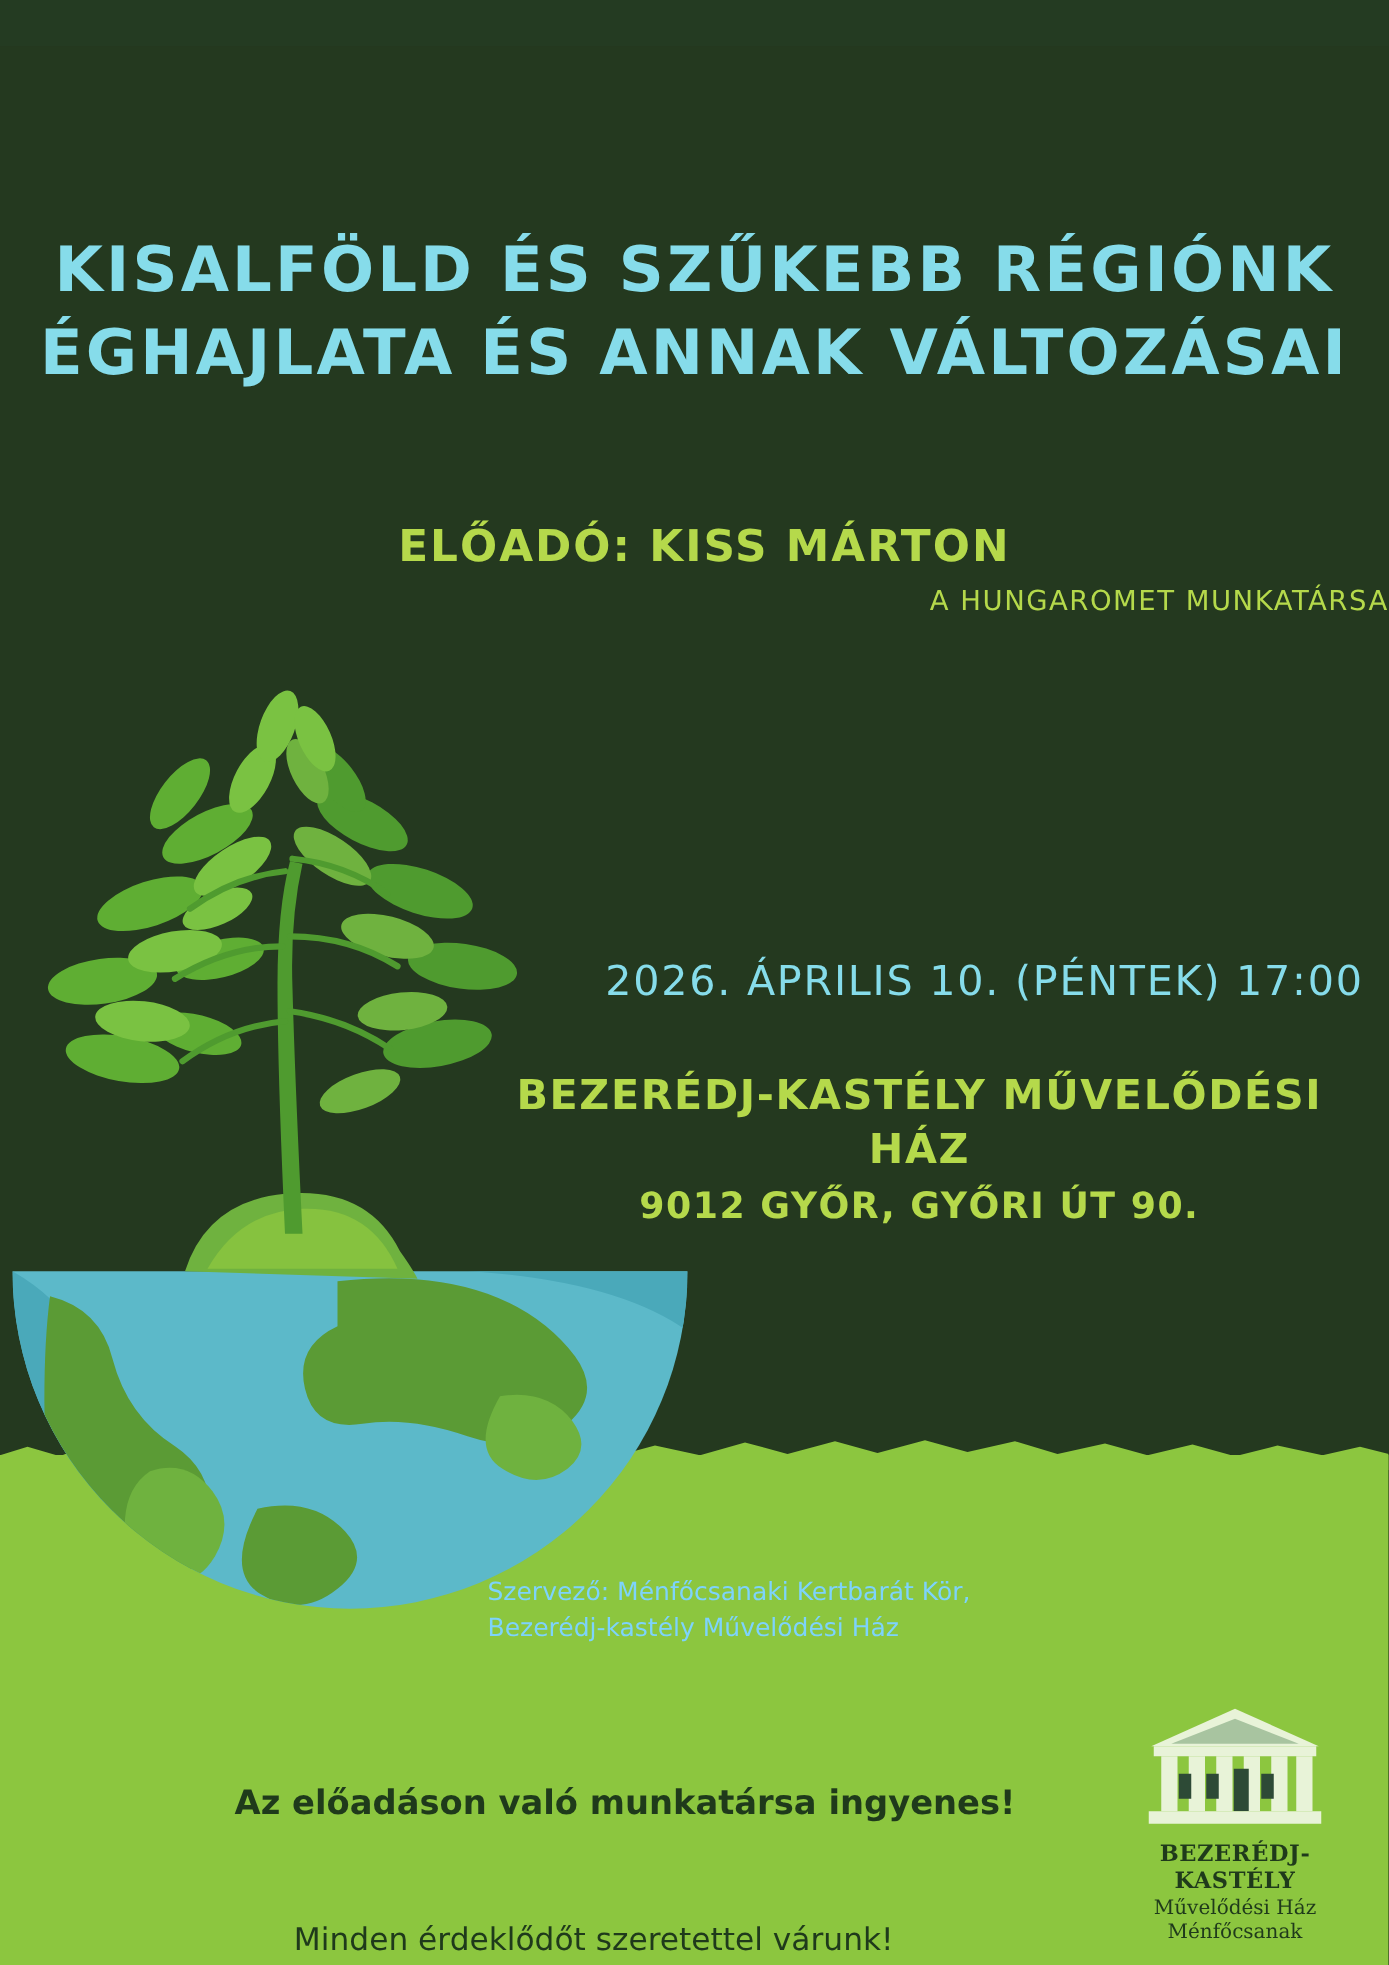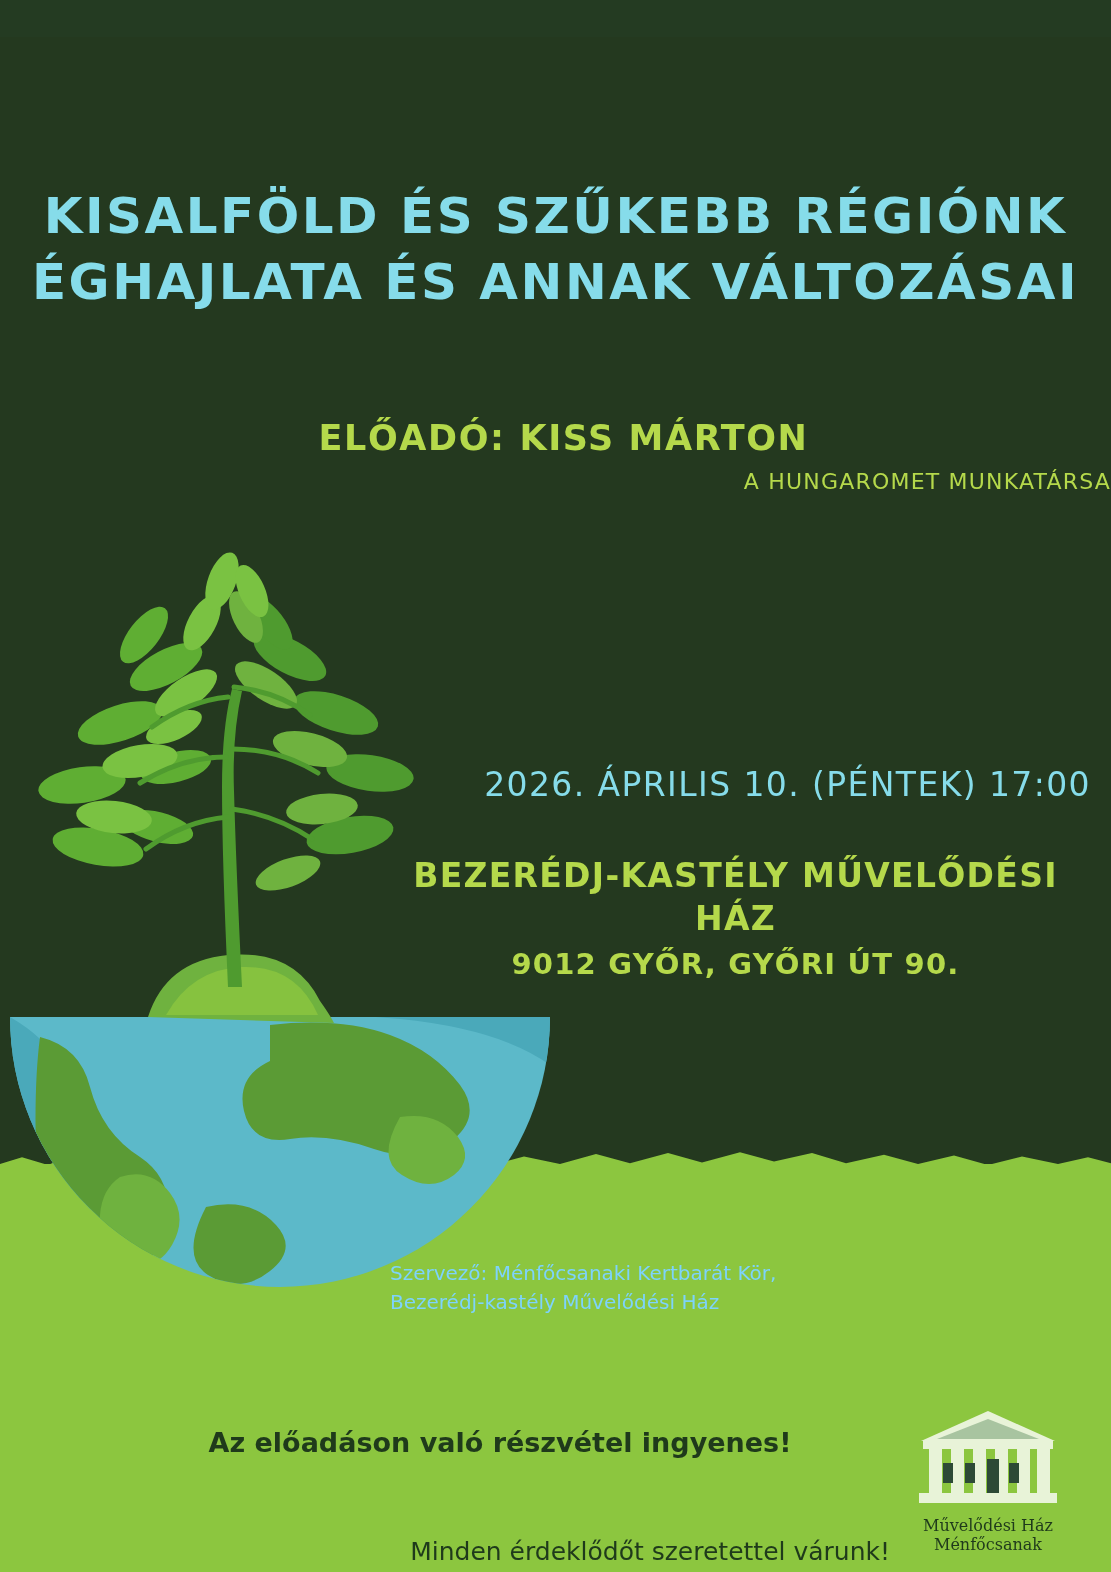--- a/index.html
+++ b/index.html
@@ -139,21 +139,21 @@
     text-align: center;
     color: #1f3a1b;
     font-size: 27px;
     font-weight: 700;
   }
   .welcome-line {
     position: absolute;
     top: 1500px;
     left: 60px;
     width: 830px;
-    text-align: right;
+    text-align: center;
     color: #1f3a1b;
     font-size: 25px;
     font-weight: 500;
   }
 
   
   .logo {
     position: absolute;
     right: 28px;
     bottom: 18px;
@@ -281,37 +281,38 @@
   <div class="venue">
     <div class="v1">Bezerédj-kastély Művelődési Ház</div>
     <div class="v2">9012 Győr, Győri út 90.</div>
   </div>
 
   <div class="organizer">
     <div>Szervező: Ménfőcsanaki Kertbarát Kör,</div>
     <div>Bezerédj-kastély Művelődési Ház</div>
   </div>
 
-  <div class="free-line">Az előadáson való részvétel ingyenes!</div>
+  <div class="free-line">Az előadáson való munkatársa ingyenes!</div>
 
   <div class="welcome-line">Minden érdeklődőt szeretettel várunk!</div>
 
   <div class="logo">
     <svg width="150" height="108" viewBox="0 0 150 108">
       <path d="M75,4 L142,34 L8,34 Z" fill="#e8f3d8"></path>
       <path d="M75,12 L126,32 L24,32 Z" fill="#a8c4a0"></path>
       <rect x="10" y="34" width="130" height="8" fill="#e8f3d8"></rect>
       <rect x="16" y="42" width="13" height="44" fill="#e8f3d8"></rect>
       <rect x="38" y="42" width="13" height="44" fill="#e8f3d8"></rect>
       <rect x="60" y="42" width="13" height="44" fill="#e8f3d8"></rect>
       <rect x="82" y="42" width="13" height="44" fill="#e8f3d8"></rect>
       <rect x="104" y="42" width="13" height="44" fill="#e8f3d8"></rect>
       <rect x="124" y="42" width="13" height="44" fill="#e8f3d8"></rect>
       <rect x="30" y="56" width="10" height="20" fill="#2d4a36"></rect>
       <rect x="52" y="56" width="10" height="20" fill="#2d4a36"></rect>
       <rect x="74" y="52" width="12" height="34" fill="#2d4a36"></rect>
       <rect x="96" y="56" width="10" height="20" fill="#2d4a36"></rect>
       <rect x="6" y="86" width="138" height="10" fill="#e8f3d8"></rect>
     </svg>
+    <div class="logo-name">BEZERÉDJ-KASTÉLY</div>
     <div class="logo-sub">Művelődési Ház Ménfőcsanak</div>
   </div>
 
 </div>
 
 </body></html>

